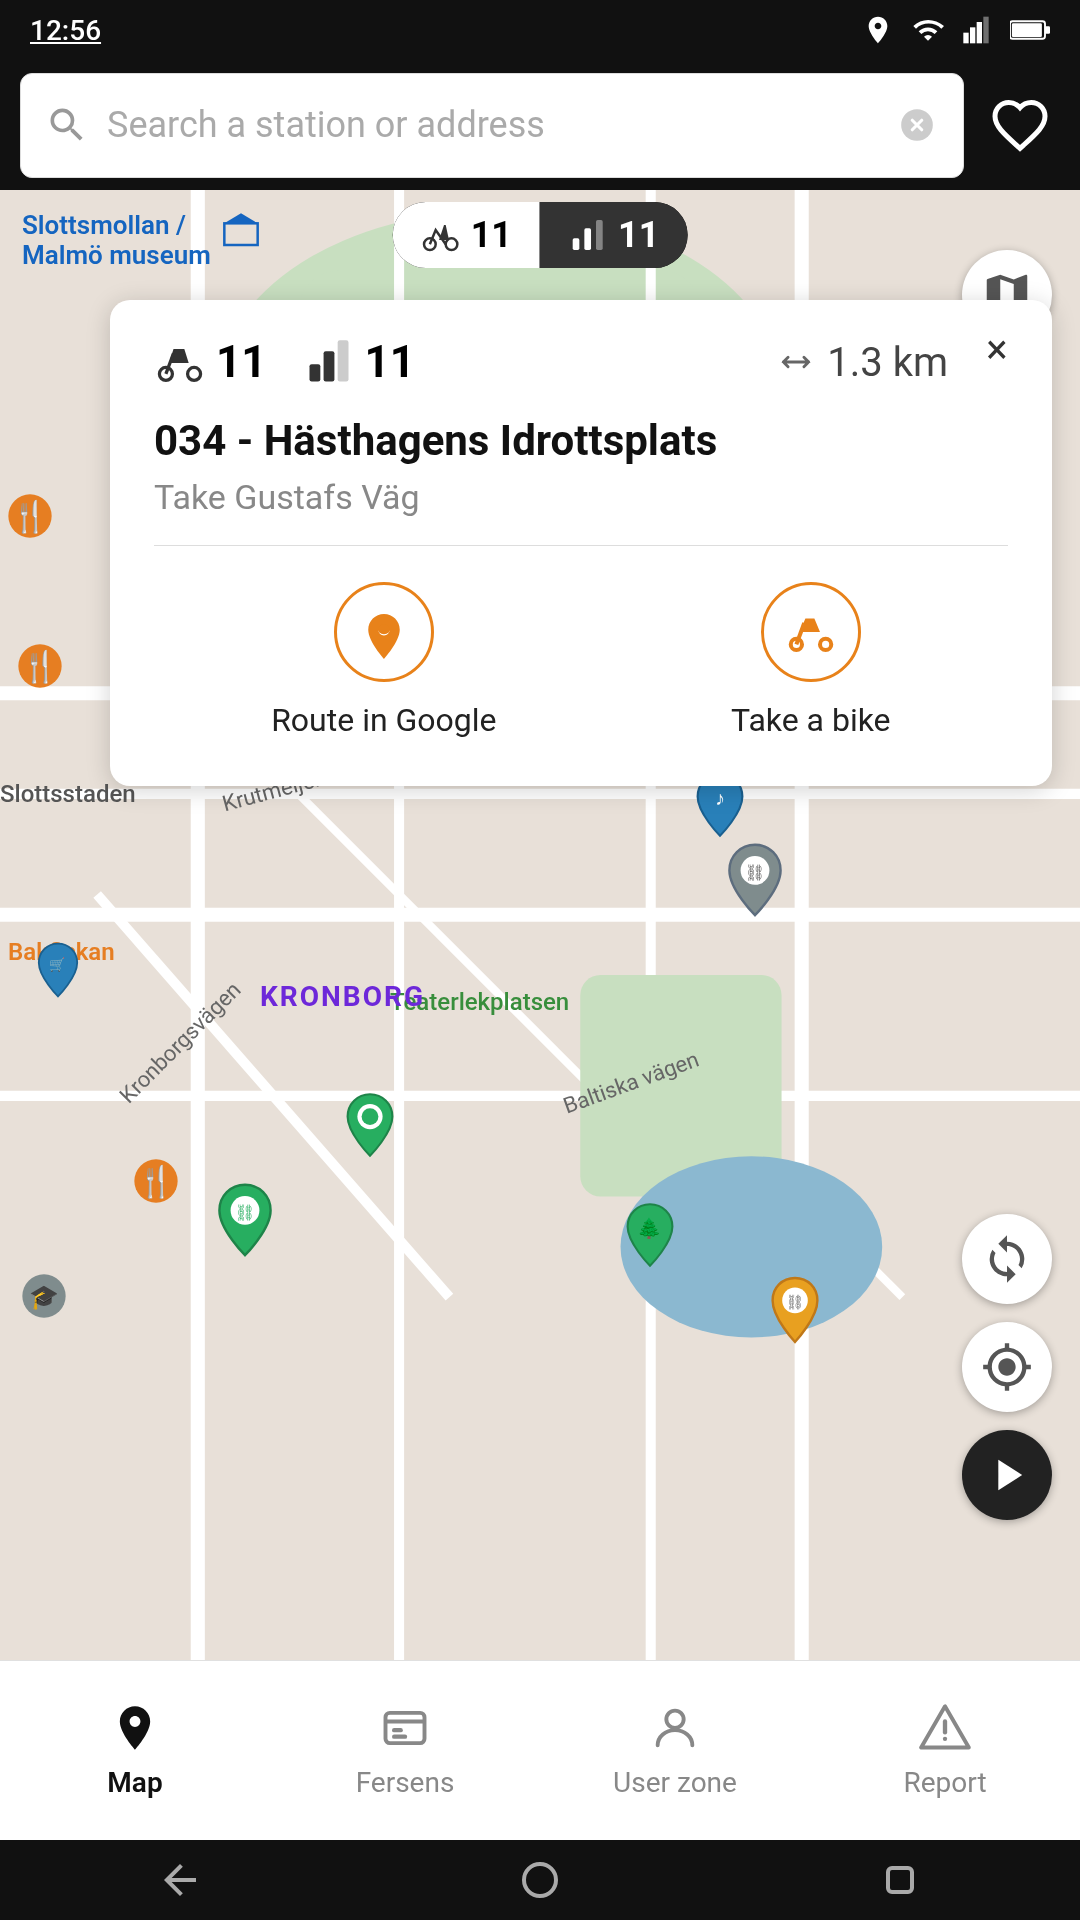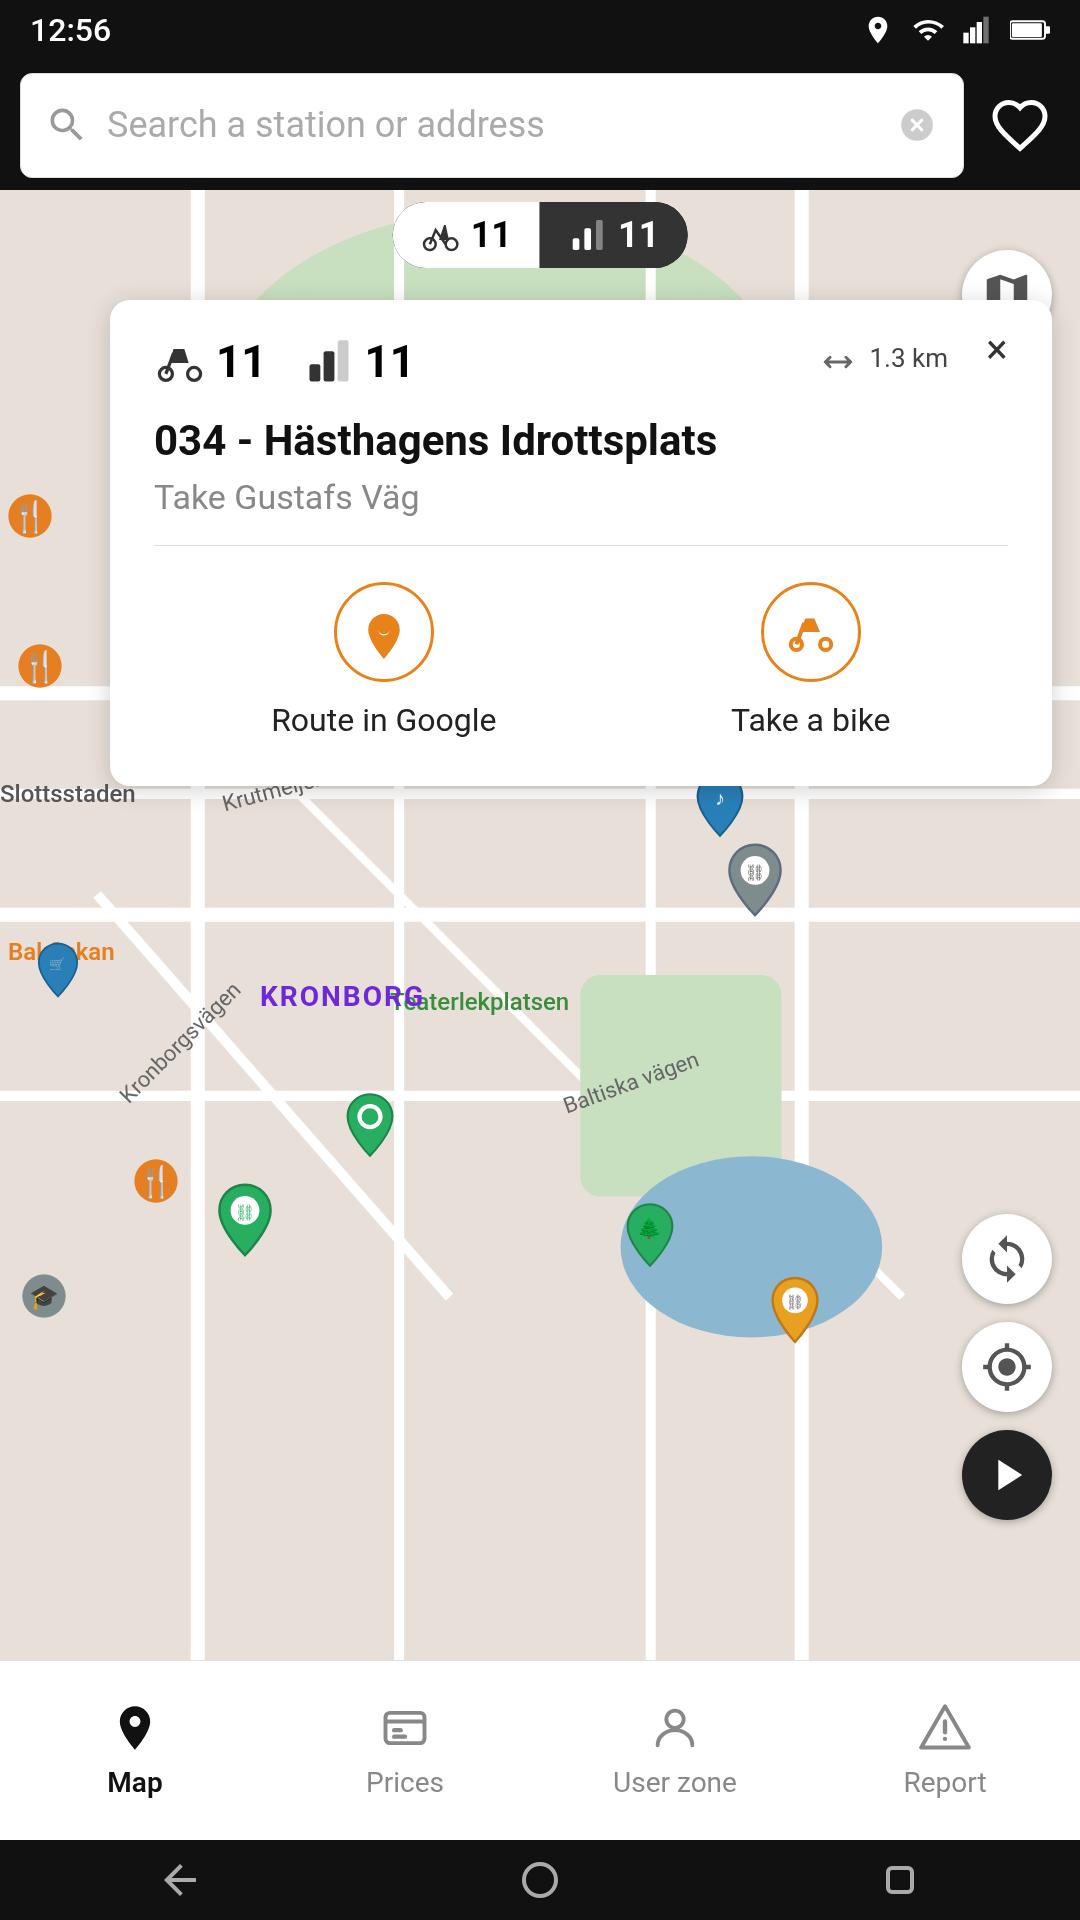--- a/index.html
+++ b/index.html
@@ -21,22 +21,23 @@
       height: 60px;
       background: #111;
       display: flex;
       align-items: center;
       justify-content: space-between;
       padding: 0 30px;
       z-index: 100;
     }
     .status-time {
       color: #fff;
-      font-size: 32px;
+      font-size: 28px;
       font-weight: 500;
+      text-decoration: underline;
     }
     .status-icons {
       display: flex;
       align-items: center;
       gap: 16px;
     }
     .status-icons svg {
       fill: #fff;
     }
 
@@ -193,22 +194,23 @@
     }
     .popup-slots {
       display: flex;
       align-items: center;
       gap: 10px;
       font-size: 44px;
       font-weight: 700;
     }
     .popup-dist {
       display: flex;
+      align-items: center;
       gap: 12px;
-      font-size: 26px;
+      font-size: 40px;
       color: #444;
       margin-left: auto;
       margin-right: 60px;
     }
     .popup-title {
       font-size: 42px;
       font-weight: 700;
       color: #111;
       margin-bottom: 12px;
     }
@@ -412,20 +414,29 @@
 
     <line x1="100" y1="700" x2="450" y2="1100" stroke="#fff" stroke-width="10"></line>
     <line x1="300" y1="600" x2="700" y2="1000" stroke="#fff" stroke-width="8"></line>
     <line x1="600" y1="800" x2="900" y2="1100" stroke="#fff" stroke-width="8"></line>
 
     <rect x="580" y="780" width="200" height="220" rx="20" fill="#c8dfc0"></rect>
 
     <ellipse cx="750" cy="1050" rx="130" ry="90" fill="#8bb8d0"></ellipse>
   </svg>
 
+  <div style="position:absolute; top:20px; left:22px; z-index:3;">
+    <div style="color:#1565c0; font-size:26px; font-weight:600;">Slottsmollan /</div>
+    <div style="color:#1565c0; font-size:26px; font-weight:600;">Malmö museum</div>
+
+    <svg style="position:absolute; top:0; right:-50px;" width="40" height="40" viewBox="0 0 24 24">
+        <rect x="2" y="8" width="20" height="13" fill="none" stroke="#1565c0" stroke-width="1.5"></rect>
+        <path d="M12 2L2 8h20L12 2z" fill="#1565c0"></path>
+      </svg>
+  </div>
 
   <div style="position:absolute; top:16px; left:430px; z-index:3; color:#388e3c; font-size:26px; font-weight:600;">Kungsparken</div>
 
   <div style="position:absolute; top:590px; left:0px; z-index:3; color:#555; font-size:24px; font-weight:500;">Slottsstaden</div>
 
   <div style="position:absolute; top:748px; left:8px; z-index:3; color:#e67e22; font-size:24px; font-weight:600;">Bakfickan</div>
 
   <div style="position:absolute; top:798px; left:390px; z-index:3; color:#388e3c; font-size:24px; font-weight:500;">Teaterlekplatsen</div>
 
   <div style="position:absolute; top:790px; left:260px; z-index:3; color:#6d28d9; font-size:28px; font-weight:700; letter-spacing:2px;">KRONBORG</div>
@@ -652,21 +663,21 @@
 
   <div class="nav-item">
     <div class="nav-icon">
       <svg width="52" height="52" viewBox="0 0 24 24" fill="#888">
         <rect x="3" y="5" width="18" height="14" rx="2" fill="none" stroke="#888" stroke-width="1.8"></rect>
         <line x1="3" y1="9" x2="21" y2="9" stroke="#888" stroke-width="1.8"></line>
         <line x1="7" y1="13" x2="10" y2="13" stroke="#888" stroke-width="2" stroke-linecap="round"></line>
         <line x1="7" y1="16" x2="12" y2="16" stroke="#888" stroke-width="2" stroke-linecap="round"></line>
       </svg>
     </div>
-    <span class="nav-label">Prices</span>
+    <span class="nav-label">Fersens</span>
   </div>
 
   <div class="nav-item">
     <div class="nav-icon">
       <svg width="52" height="52" viewBox="0 0 24 24" fill="#888">
         <circle cx="12" cy="8" r="4" fill="none" stroke="#888" stroke-width="1.8"></circle>
         <path d="M4 20c0-4 3.58-7 8-7s8 3 8 7" fill="none" stroke="#888" stroke-width="1.8" stroke-linecap="round"></path>
       </svg>
     </div>
     <span class="nav-label">User zone</span>

